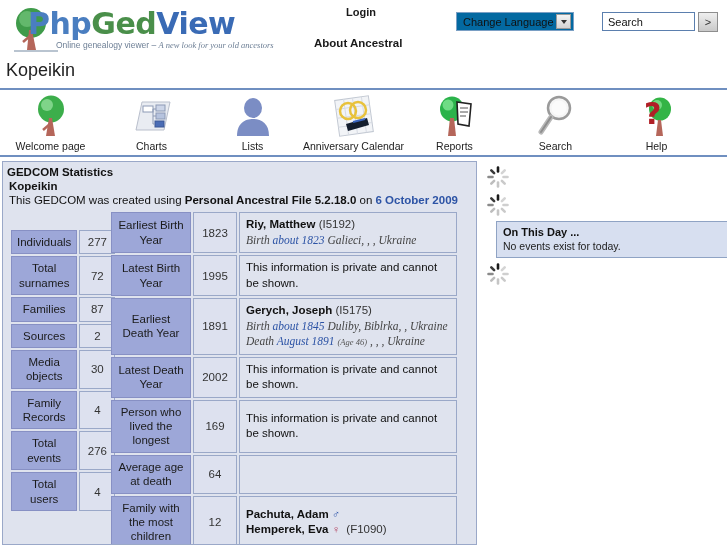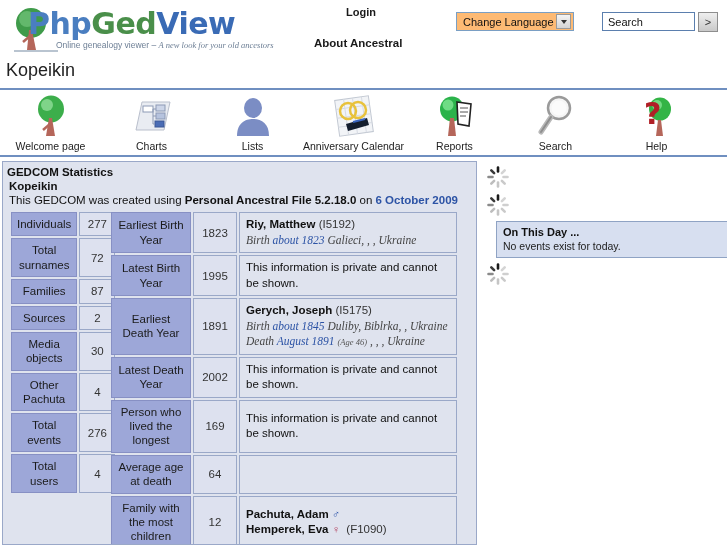--- a/index.html
+++ b/index.html
@@ -42,21 +42,21 @@
   .hdr-about {
     position: absolute; left: 314px; top: 37px;
     font-size: 11.5px; font-weight: bold; color: #1a1a1a;
     text-decoration: none;
   }
 
   .lang-select {
     position: absolute; left: 456px; top: 12px;
     width: 118px; height: 19px;
     border: 1px solid #7a9fc4;
-    background: #fdba74;
+    background: #0369a1;
     box-sizing: border-box;
     font-size: 11px;
     display: flex; align-items: center;
   }
   .lang-select .lbl { padding-left: 6px; flex: 1; color:#111; }
   .lang-select .arrowbox {
     width: 15px; height: 15px; margin-right: 2px;
     background: linear-gradient(#f4f4f4,#d4d4d4);
     border: 1px solid #9a9a9a;
     box-sizing: border-box;
@@ -132,21 +132,21 @@
     color:#111; text-align:left; padding:4px 6px; line-height:1.35;
   }
   td.detail .nm { font-weight:bold; }
   td.detail .xref { color:#333; font-weight:normal; }
   td.detail .ev { font-style:italic; color:#444; font-family:"Liberation Serif", serif; font-size:11.5px; }
   td.detail .ev a { color:#2c53a5; text-decoration:none; font-style:italic; }
   td.detail .age { font-size:8.5px; font-style:italic; color:#555; }
   .m-sym { color:#2b52a8; font-size:11px; }
   .f-sym { color:#b03050; font-size:11px; }
 
-  .left-col { width:100px; flex:0 0 auto; }
+  .left-col { width:100px; flex:0 0 auto;margin-top:18px; }
   .right-col { flex:1 1 auto; }
 
   table.leftt { width:96px; }
   table.leftt td.lbl { width:58px; }
   table.leftt td.val { width:28px; }
 
   table.rightt { width:350px; table-layout:fixed; }
   table.rightt td.lbl { width:68px; }
   table.rightt td.val { width:30px; }
 
@@ -323,21 +323,21 @@
               </tr>
               <tr>
                 <td class="lbl">Sources</td>
                 <td class="val">2</td>
               </tr>
               <tr>
                 <td class="lbl">Media objects</td>
                 <td class="val">30</td>
               </tr>
               <tr>
-                <td class="lbl">Other Pachuta</td>
+                <td class="lbl">Family Records</td>
                 <td class="val">4</td>
               </tr>
               <tr>
                 <td class="lbl">Total events</td>
                 <td class="val">276</td>
               </tr>
               <tr>
                 <td class="lbl">Total users</td>
                 <td class="val">4</td>
               </tr>

